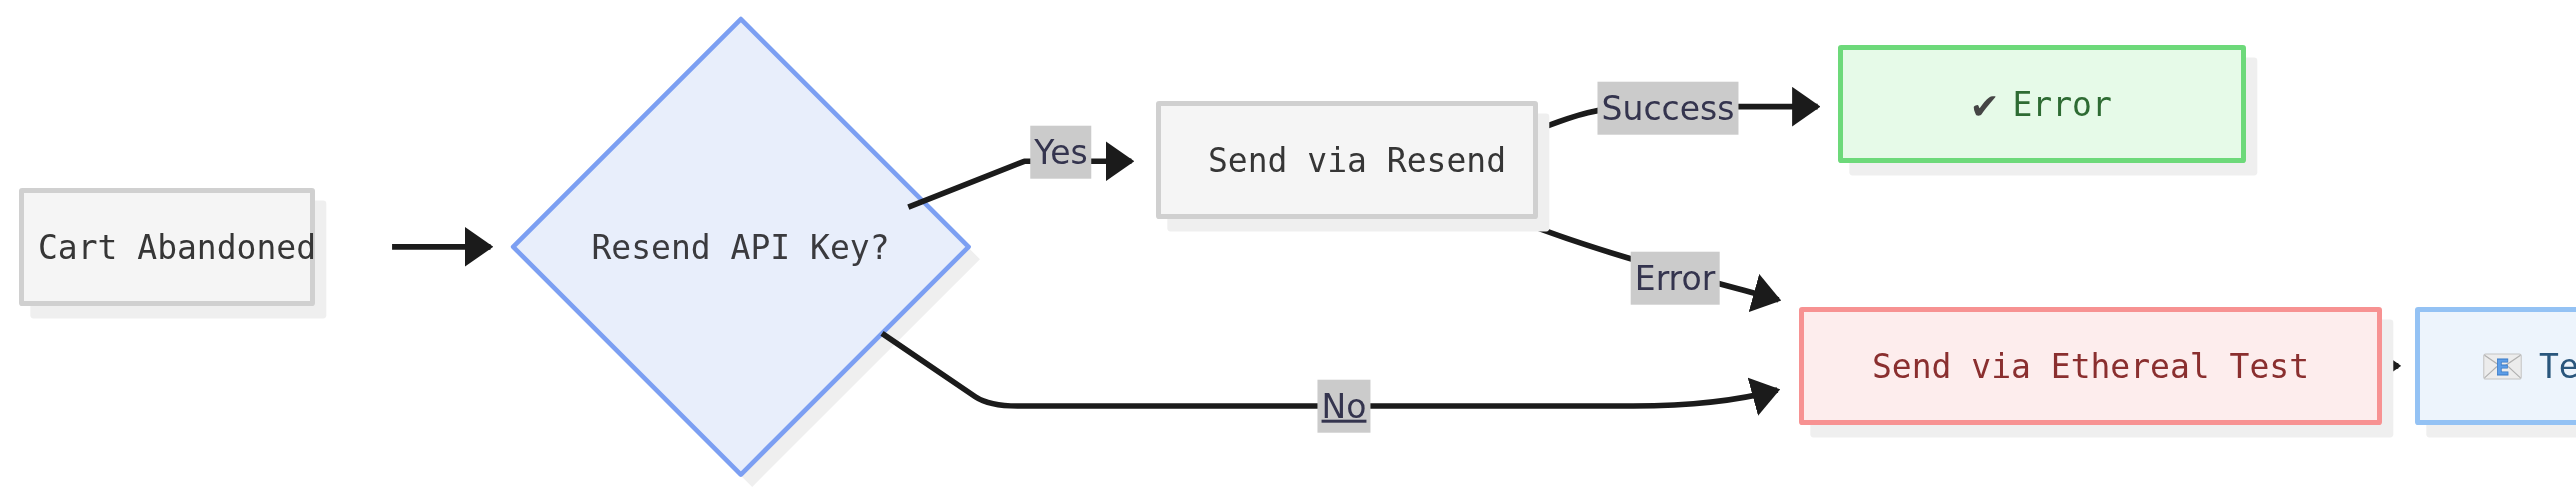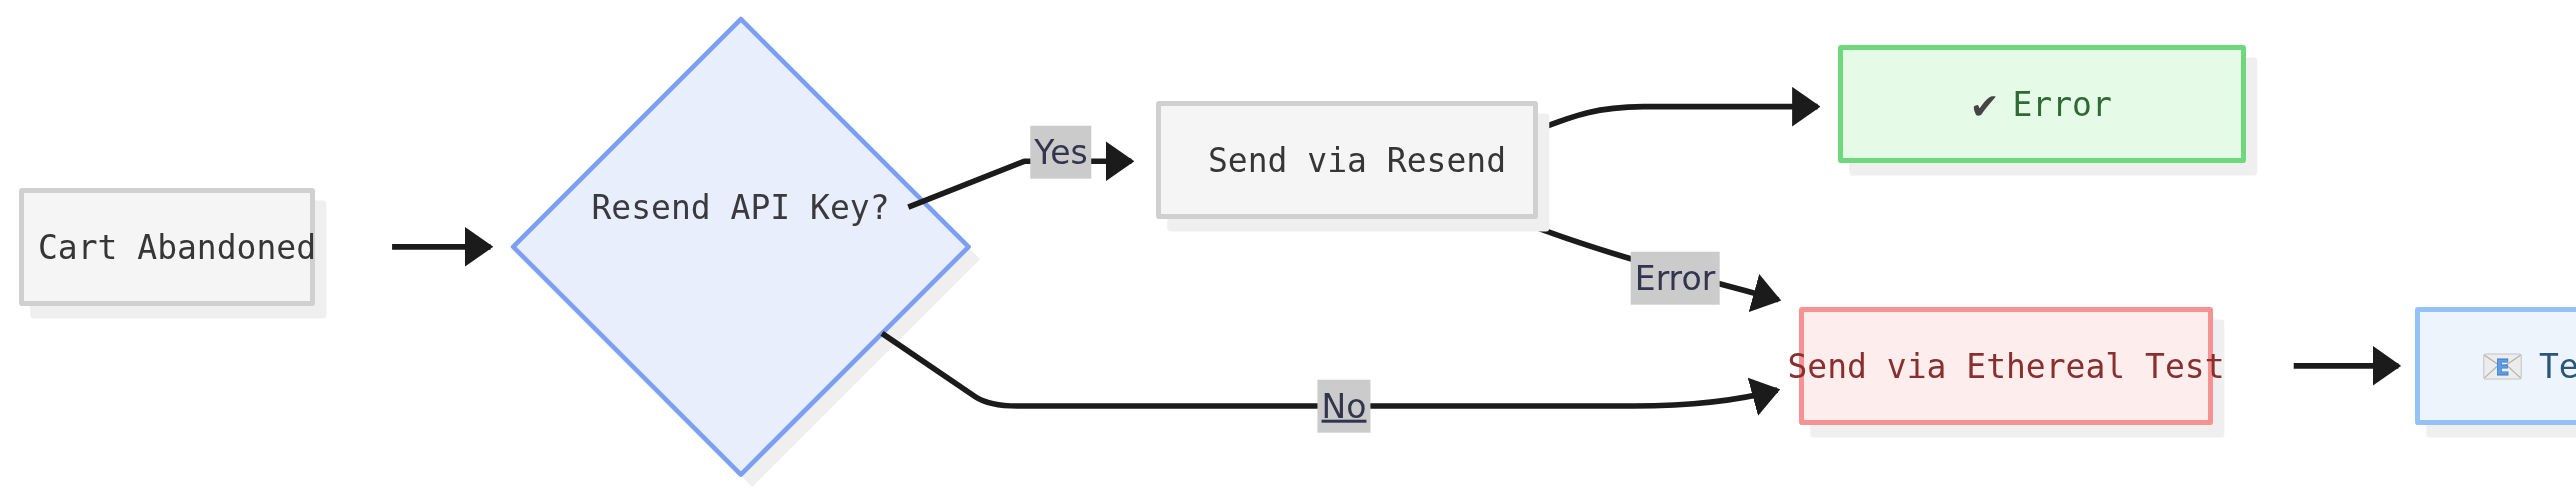--- a/index.html
+++ b/index.html
@@ -30,21 +30,21 @@
     white-space: nowrap;
   }
   .node-gray  { background: #f5f5f5; border: 5.2px solid #d0d0d0; padding-left: 20px; }
   .node-green { background: #e6fae8; border: 5.2px solid #6dd97a; color: #2e6b33; }
   .node-red   { background: #fdeded; border: 5.2px solid #f79292; color: #8a2f2f; }
   .node-blue  { background: #edf4fc; border: 5.2px solid #94c2f4; color: #2a567c; }
   .decision-text {
     position: absolute;
     left: 513px; top: 188px;
     width: 455px; height: 118px;
-    display: flex; align-items: flex-start; justify-content: center;
+    display: flex; align-items: center; justify-content: center;
     font-size: 33px; color: #3a3a3e;
     white-space: nowrap;
   }
   .check-icon {
     font-size: 41px;
     color: #454545;
     margin-right: 15.5px;
     line-height: 1;
   }
   .mail-icon { margin-right: 16.5px; flex: none; }
@@ -99,38 +99,41 @@
 
   <div class="node node-gray" style="left:1156px; top:101px; width:382px; height:118px;">
     <span>Send via Resend</span>
   </div>
 
   <div class="node node-green" style="left:1838px; top:45px; width:408px; height:118px;">
     <span class="check-icon">✔</span>
     <span>Error</span>
   </div>
 
-  <div class="node node-red" style="left:1799px; top:307px; width:414px; height:118px;">
+  <div class="node node-red" style="left:1799px; top:307px; width:583px; height:118px;">
     <span>Send via Ethereal Test</span>
   </div>
 
   <div class="node node-blue" style="left:2415px; top:307px; width:550px; height:118px;">
     <svg class="mail-icon" width="39" height="27" viewBox="0 0 76 52" style="font-size:64px">
       <rect x="1.5" y="1.5" width="73" height="49" rx="4" fill="#ececec" stroke="#c4c4c4" stroke-width="2"></rect>
       <path d="M3,4 L38,28 L73,4" fill="none" stroke="#b0b0b0" stroke-width="2.5"></path>
       <path d="M3,48 L27,26 M73,48 L49,26" fill="none" stroke="#b0b0b0" stroke-width="2"></path>
       <text x="38" y="42" text-anchor="middle" font-family="DejaVu Sans, sans-serif" font-size="40" font-weight="bold" fill="#5d9ee8" stroke="#3a7bc8" stroke-width="1.5">E</text>
     </svg>
     <span>Test Email Preview</span>
   </div>
 
   <div class="elabel" style="left:1061px; top:152px;">
     <span>Yes</span>
   </div>
 
+  <div class="elabel" style="left:1668px; top:108px;">
+    <span>Success</span>
+  </div>
 
   <div class="elabel" style="left:1664px; top:278px;margin-left:11px;">
     <span>Error</span>
   </div>
 
   <div class="elabel" style="left:1344px; top:406px;text-decoration:underline;">
     <span>No</span>
   </div>
 
 </div>

